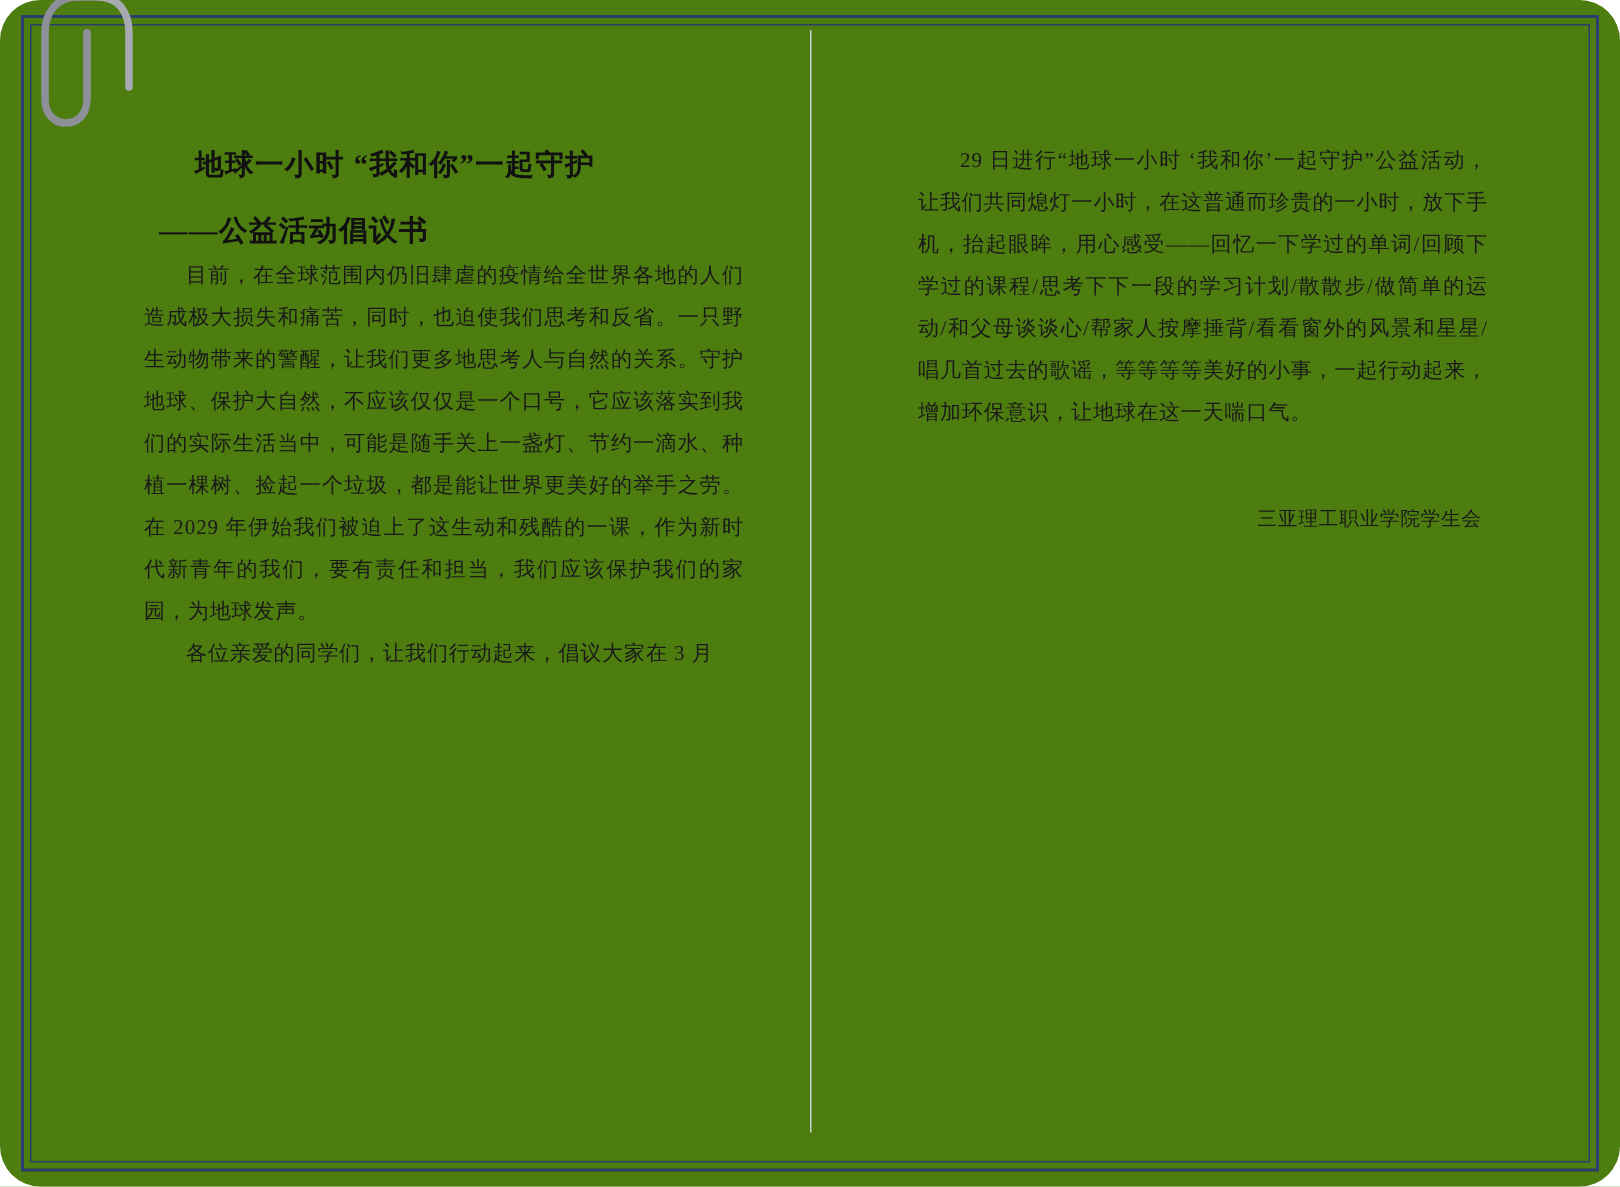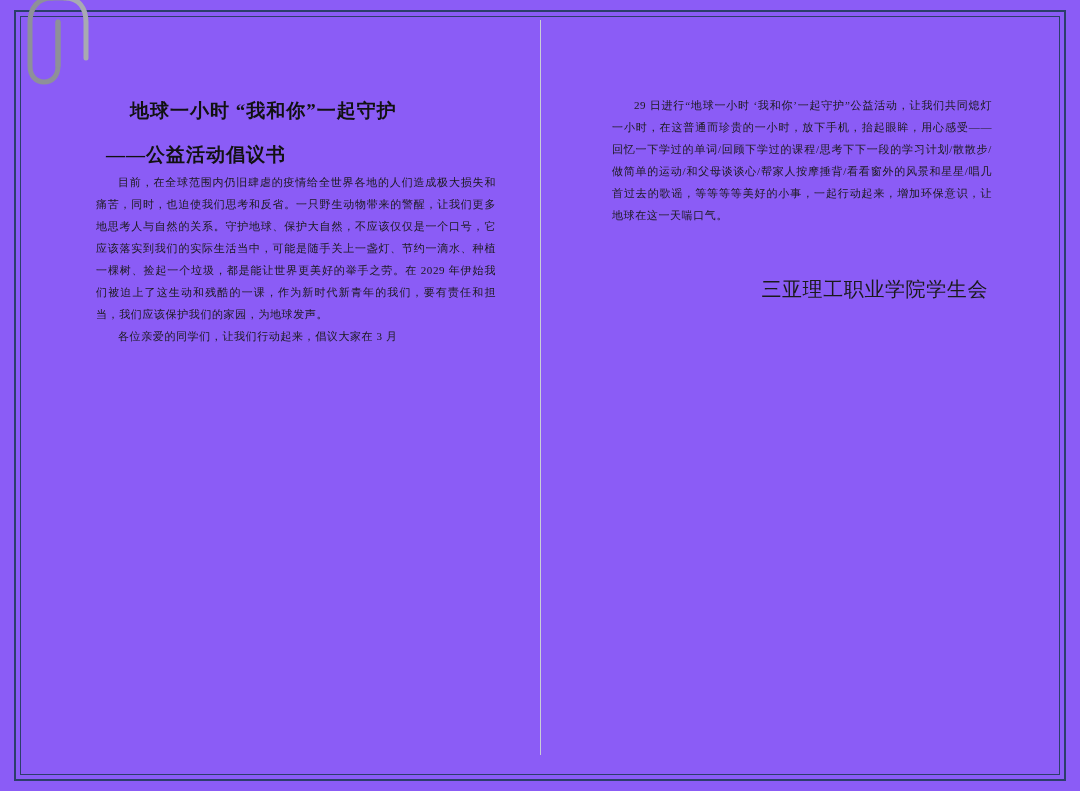--- a/index.html
+++ b/index.html
@@ -11,21 +11,22 @@
     width: 1080px;
     height: 791px;
     overflow: hidden;
     font-family: "Liberation Serif", "DejaVu Serif", serif;
   }
 
   #page {
     position: relative;
     width: 1080px;
     height: 791px;
-    background: #8b5cf6;
+    background: #4d7c0f;
+    border-radius: 27px;
   }
 
   
   .border-outer {
     position: absolute;
     left: 14px;
     top: 10px;
     width: 1052px;
     height: 771px;
     border: 2px solid #2c3e6b;
@@ -93,21 +94,21 @@
     font-weight: bold;
     color: #111111;
     letter-spacing: 1px;
     text-align: left;
     margin-top: 14px;
     margin-left: 10px;
     line-height: 1.6;
   }
 
   .body-text {
-    font-size: 11px;
+    font-size: 14px;
     color: #1a1a1a;
     line-height: 2.0;
     text-align: justify;
     text-justify: inter-ideograph;
     letter-spacing: 0.6px;
   }
   .para {
     text-indent: 2em;
     margin: 0;
     padding: 0;
@@ -116,21 +117,21 @@
     margin-top: 36px;
   }
 
   .right-first {
     margin-top: 78px;
   }
 
   .signature {
     margin-top: 44px;
     text-align: right;
-    font-size: 20px;
+    font-size: 13px;
     color: #1a1a1a;
     line-height: 1.9;
     letter-spacing: 0.6px;
     padding-right: 4px;
   }
   .sig-line { display: block; }
   .sig-date { display: block; padding-right: 18px; }
 </style>
 </head>
 <body>

